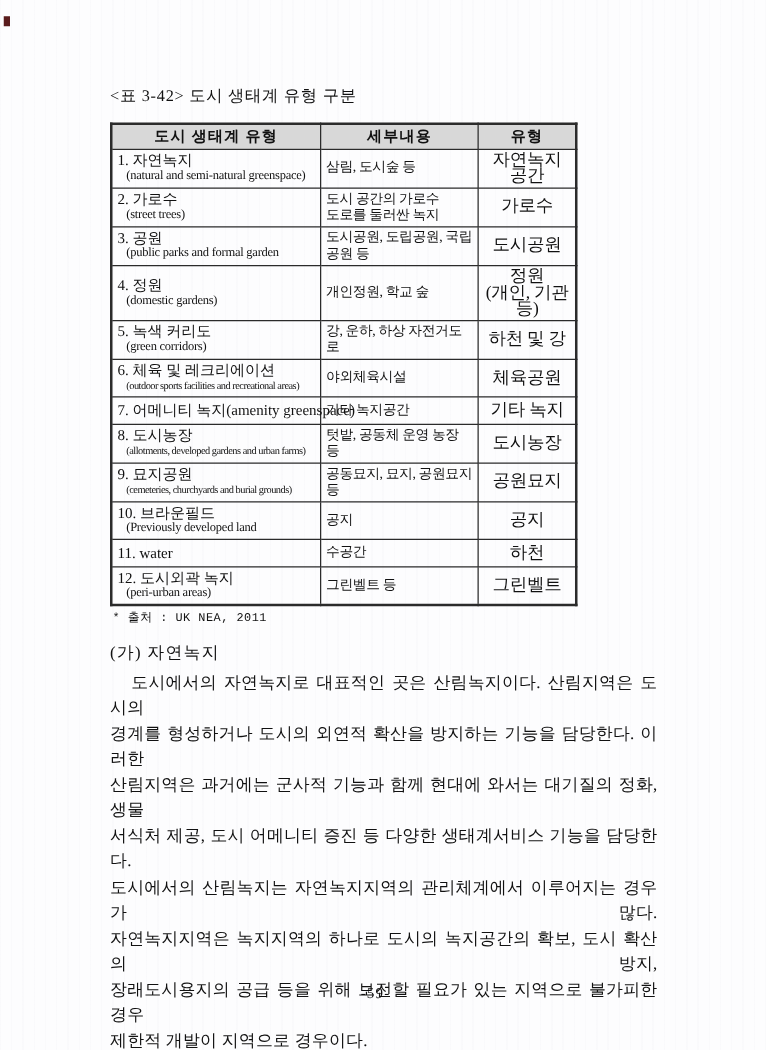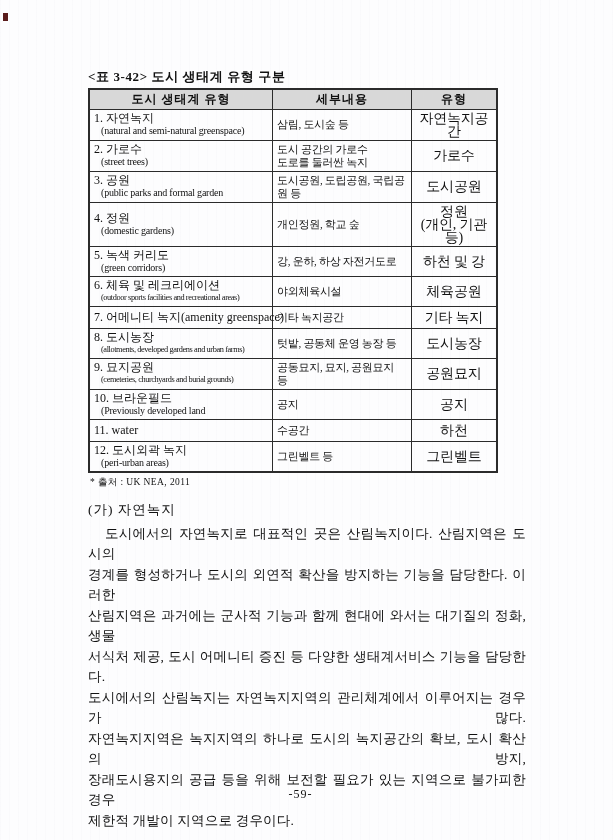--- a/index.html
+++ b/index.html
@@ -21,25 +21,25 @@
     overflow:hidden;
   }
   .corner-mark{
     position:absolute;left:3px;top:13px;width:5px;height:8px;
     background:var(--corner);
   }
   .content{
     position:absolute;left:88px;top:68px;width:438px;
   }
   .table-title{
-    font-size:13px;font-weight:bold;letter-spacing:0.6px;
-    margin-bottom:2px;white-space:nowrap;
+    font-size:13px;font-weight:normal;letter-spacing:0.6px;
+    margin-bottom:12px;white-space:nowrap;
   }
   table{
-    width:410px;border-collapse:collapse;
+    width:374px;border-collapse:collapse;
     border:2px solid var(--border);
     table-layout:fixed;
     padding-left:16px;
   }
   col.c1{width:45%;} col.c2{width:34%;} col.c3{width:21%;}
   th{
     background:var(--header-bg);
     border:1px solid var(--border);
     font-size:12px;font-weight:bold;letter-spacing:1px;
     height:20px;text-align:center;
@@ -54,21 +54,21 @@
   td.c-name .main{white-space:nowrap;}
   td.c-name .sub{
     padding-left:7px;font-size:10px;line-height:12px;
     letter-spacing:-0.2px;white-space:nowrap;
   }
   td.c-name .sub.tiny{font-size:8.3px;letter-spacing:-0.4px;}
   td.c-detail{font-size:11px;letter-spacing:-0.3px;}
   td.c-cat{text-align:center;font-size:14px;letter-spacing:-0.2px;}
   td.c-cat div{line-height:13px;}
   .source-note{
-    font-size:9.5px;letter-spacing:0.4px;margin-top:3px;padding-left:2px;
+    font-size:9.5px;letter-spacing:0.4px;margin-top:3px;padding-left:2px;font-family:Liberation Mono, monospace;
   }
   .section-heading{
     margin-top:12px;font-size:13.5px;letter-spacing:1px;
   }
   .paragraph{margin-top:5px;}
   .pline{
     font-size:13.5px;line-height:20.5px;letter-spacing:0.2px;
     text-align:justify;text-align-last:justify;
   }
   .pline.first{text-indent:17px;}

